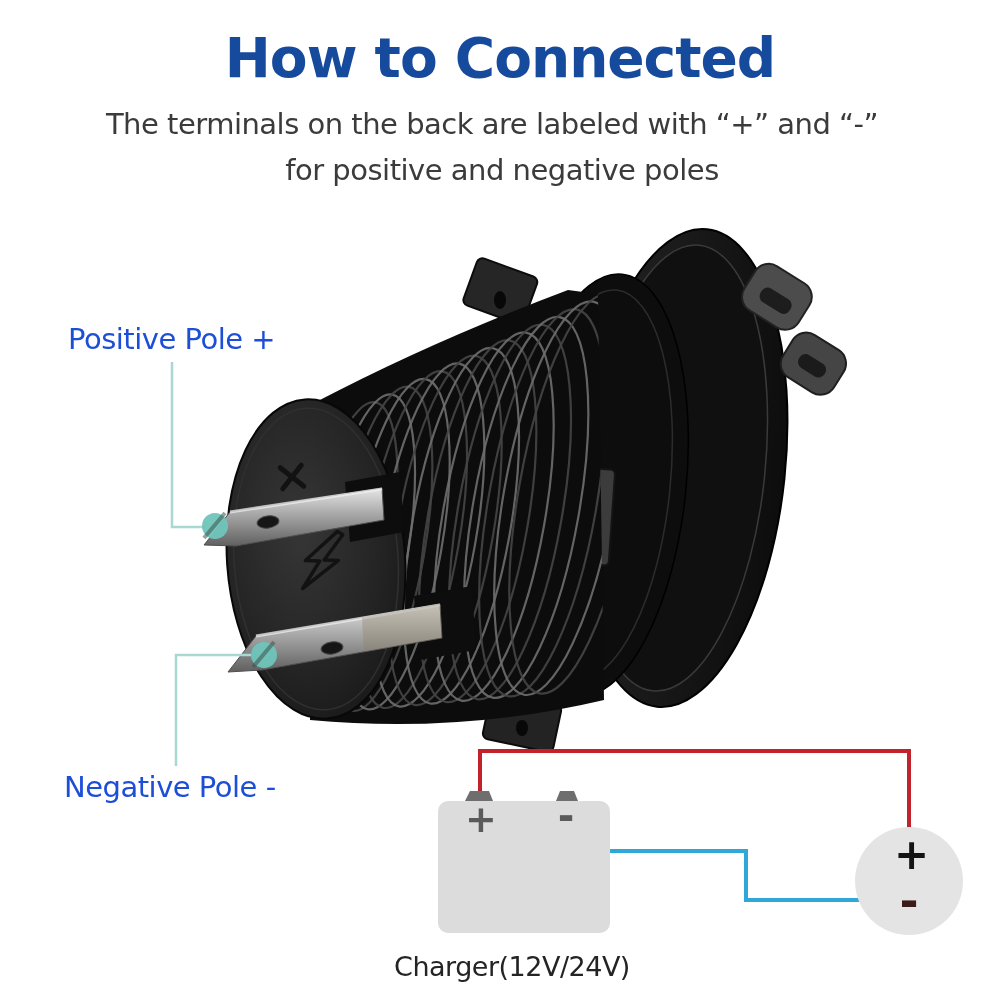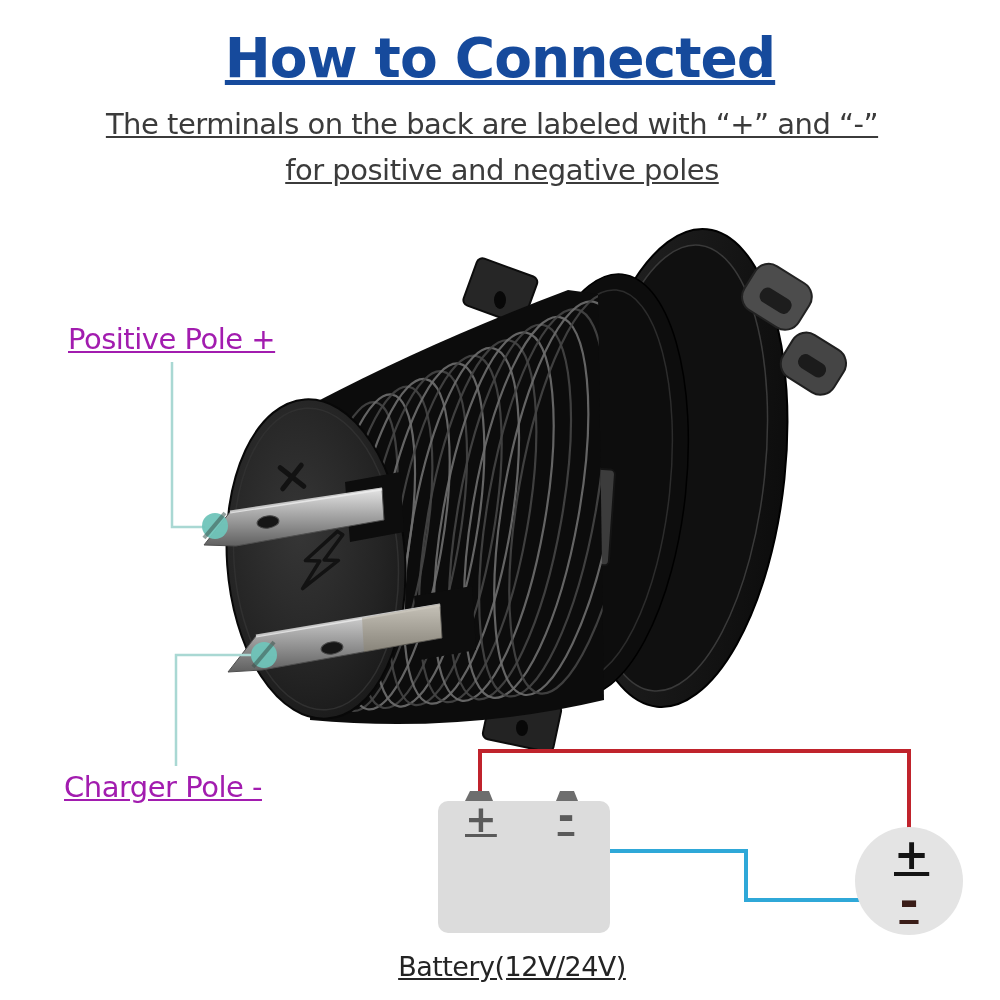--- a/index.html
+++ b/index.html
@@ -1,32 +1,32 @@
 <!DOCTYPE html>
 <html><head>
 <meta charset="utf-8">
 <style>
   html,body{margin:0;padding:0;background:#ffffff;}
   #stage{
     position:relative;width:1000px;height:1000px;background:#ffffff;overflow:hidden;
     font-family:"DejaVu Sans","Liberation Sans",sans-serif;
   }
-  .abs{position:absolute;text-decoration:underline;}
+  .abs{position:absolute;}
   .title{
     top:26px;left:0;width:1000px;text-align:center;
     font-size:55px;font-weight:bold;letter-spacing:-1px;color:#164a9c;
   }
   .subtitle{
     left:0;width:984px;text-align:center;
     font-size:29px;color:#3b3b3b;letter-spacing:-0.5px;
   }
   .sub1{top:107px;}
   .sub2{top:153px;padding-left:10px;}
   .pole-label{
-    font-size:29px;color:#a21caf;letter-spacing:-0.5px;white-space:nowrap;
+    font-size:29px;color:#1d4ed8;letter-spacing:-0.5px;white-space:nowrap;
   }
   .pos-label{left:68px;top:322px;}
   .neg-label{left:64px;top:770px;}
   .caption{
     top:951px;font-size:27px;color:#242424;letter-spacing:-0.5px;white-space:nowrap;
     transform:translateX(-50%);
   }
   .battery-caption{left:512px;}
   .charger-caption{left:882px;}
   .sym{white-space:nowrap;text-align:center;font-weight:bold;line-height:1;}
@@ -162,21 +162,21 @@
       <path d="M 556,801 L 560,791 L 574,791 L 578,801 Z" fill="#6e6e6e"></path>
       <circle cx="909" cy="881" r="54" fill="#e4e4e4"></circle>
     </g>
   </svg>
 
   <div class="abs title">How to Connected</div>
   <div class="abs subtitle sub1">The terminals on the back are labeled with “+” and “-”</div>
   <div class="abs subtitle sub2">for positive and negative poles</div>
 
   <div class="abs pole-label pos-label">Positive Pole +</div>
-  <div class="abs pole-label neg-label">Charger Pole -</div>
+  <div class="abs pole-label neg-label">Negative Pole -</div>
 
   <div class="abs sym bat-plus">+</div>
   <div class="abs sym bat-minus">-</div>
   <div class="abs sym chg-plus">+</div>
   <div class="abs sym chg-minus">-</div>
 
-  <div class="abs caption battery-caption">Battery(12V/24V)</div>
+  <div class="abs caption battery-caption">Charger(12V/24V)</div>
 </div>
 
 </body></html>

